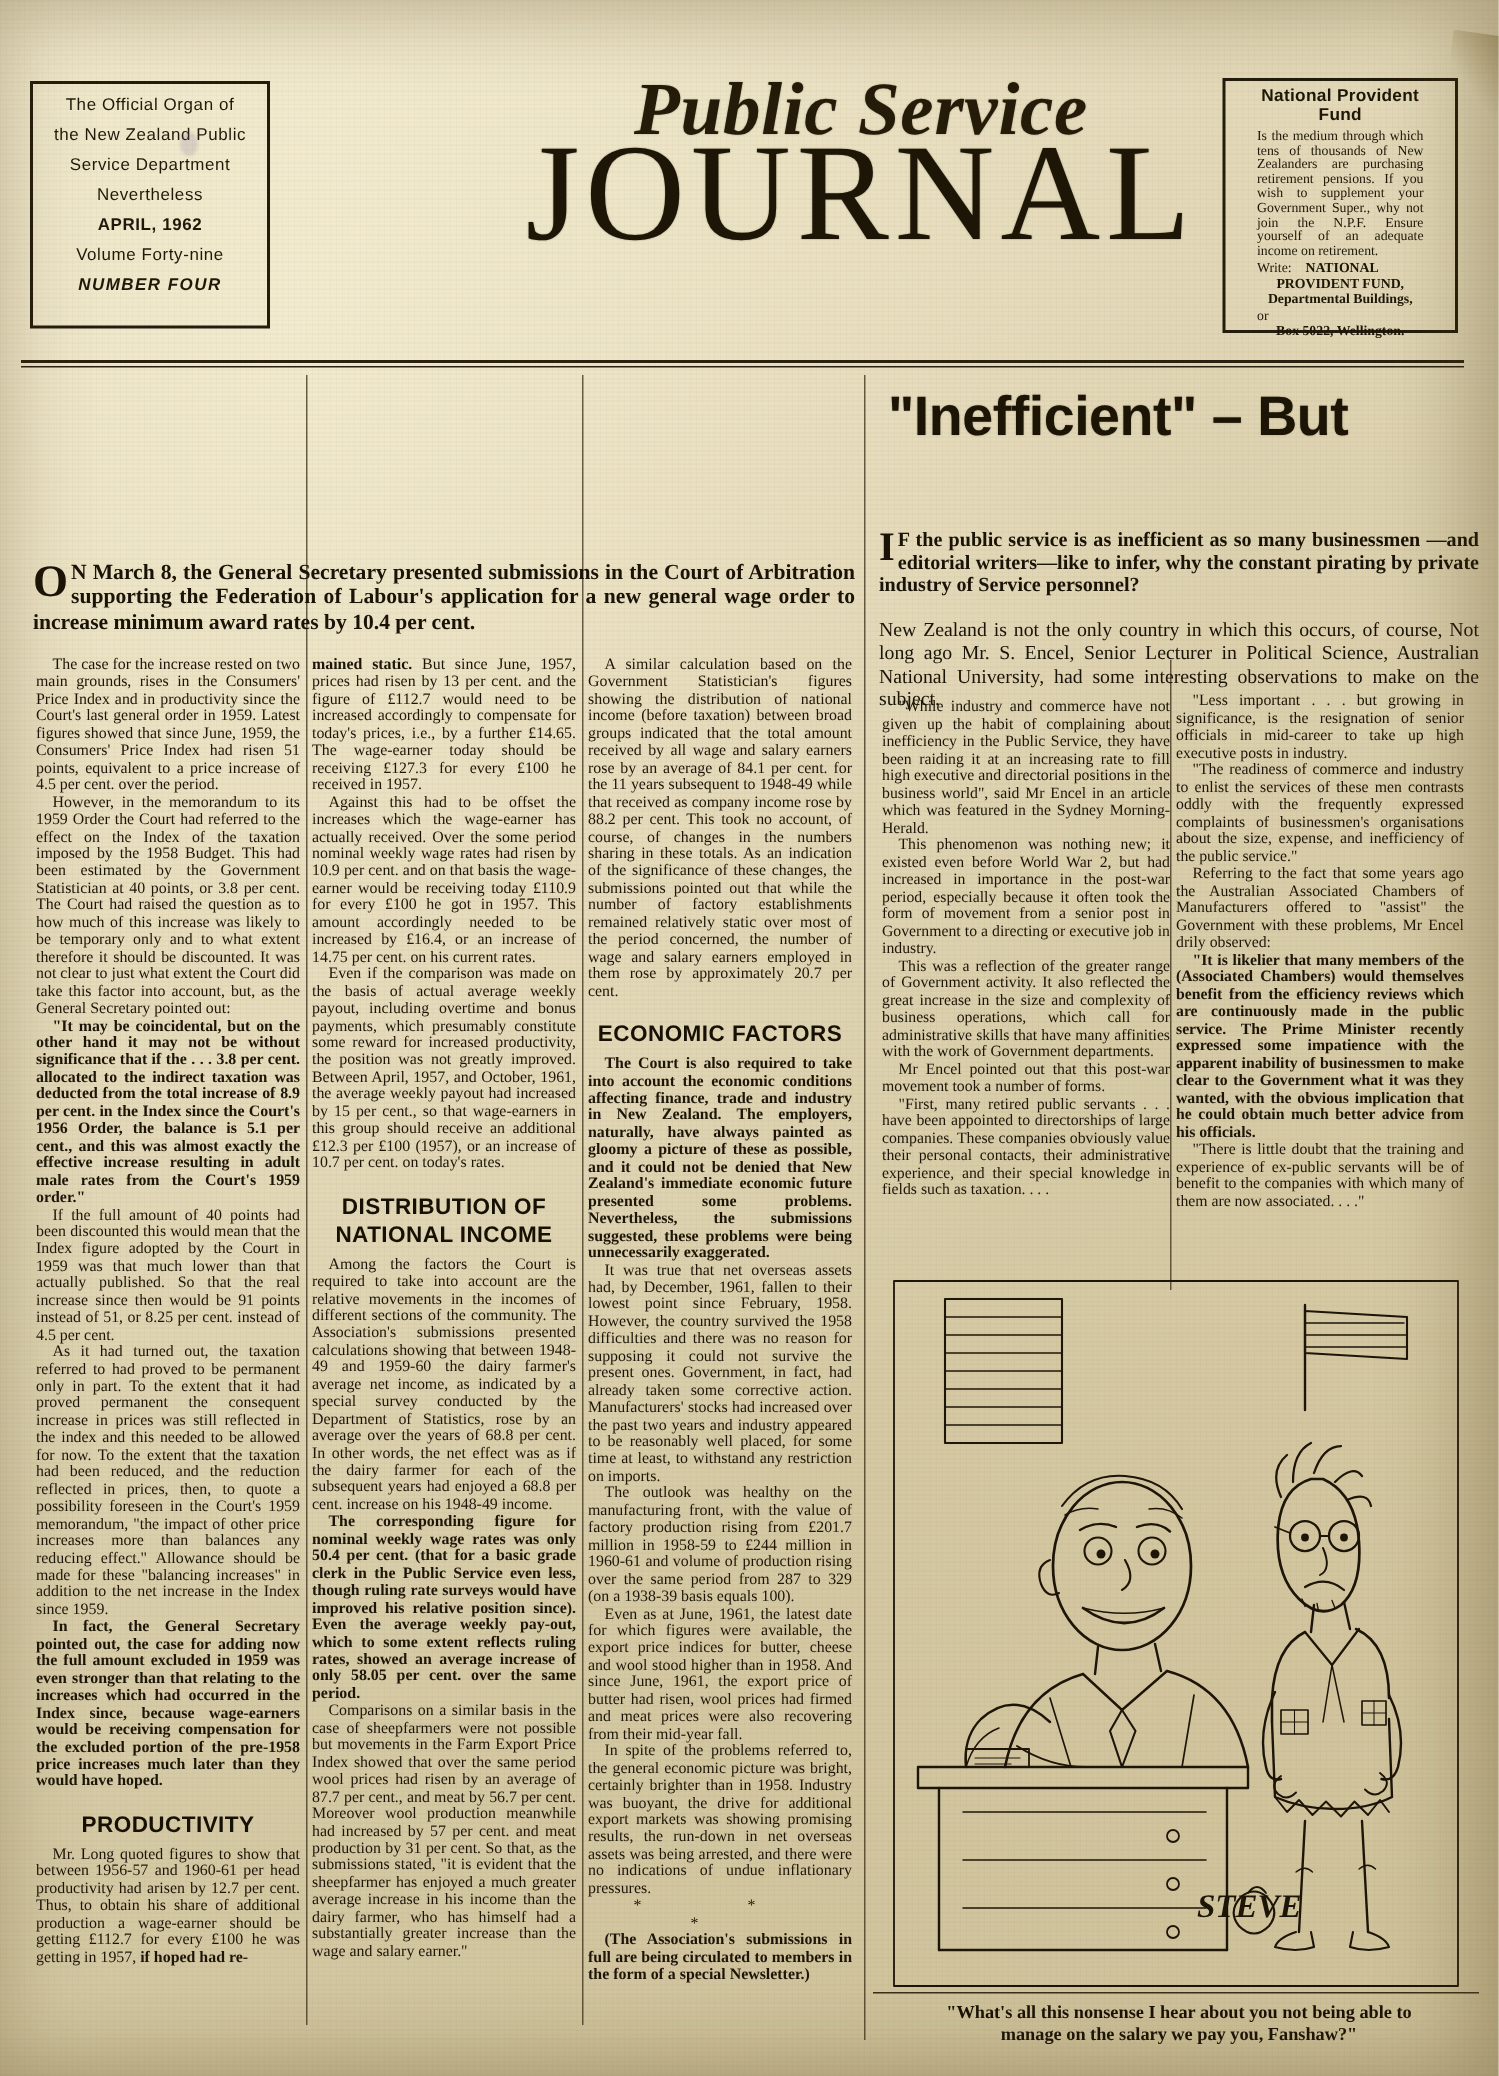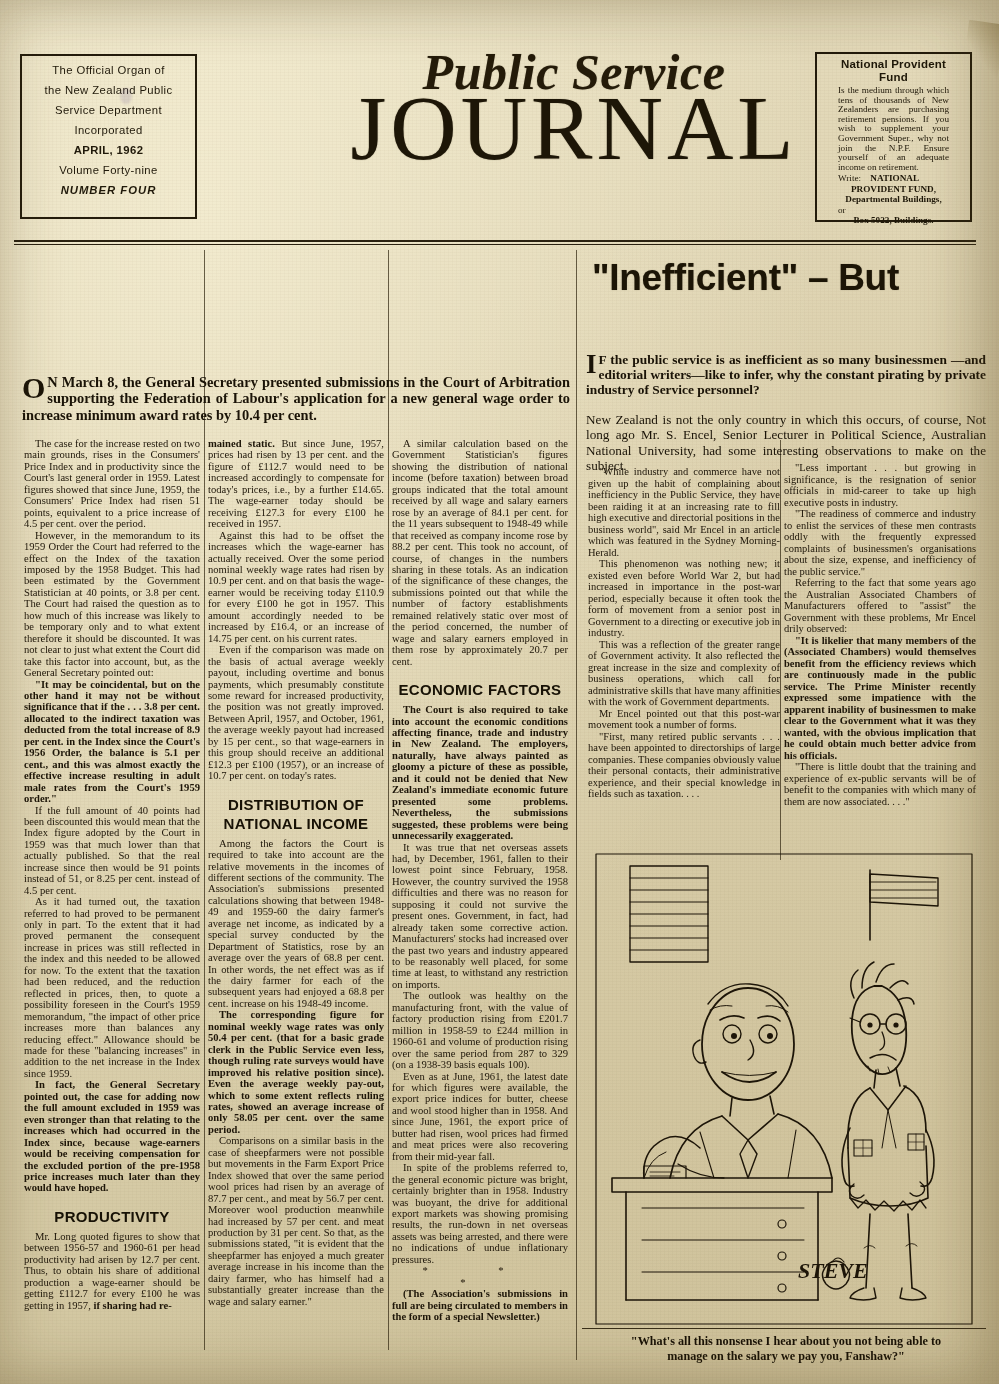--- a/index.html
+++ b/index.html
@@ -28,21 +28,21 @@
     position:absolute;inset:0;pointer-events:none;
     box-shadow:inset 0 0 60px rgba(90,70,30,.28), inset -30px 0 55px rgba(90,70,30,.18);
   }
   .content{position:absolute;inset:0;}
 
   
   .masthead{
     position:absolute;left:14px;top:48px;width:962px;height:190px;
   }
   .mh-box{
-    position:absolute;left:6px;top:6px;width:177px;height:165px;
+    position:absolute;left:6px;top:6px;width:160px;height:165px;
     border:2px solid #241c0c;
     padding:4px 3px 0 3px;box-sizing:border-box;
     text-align:center;
     font-family:"Liberation Sans", sans-serif;
     font-size:11.3px;line-height:20px;letter-spacing:.4px;
     color:#20190a;
   }
   .mh-box div:nth-child(5){font-weight:600;}
   .mh-box .num{font-style:italic;font-weight:600;letter-spacing:1px;}
   .mh-title{
@@ -158,42 +158,42 @@
 
 <div class="page">
   <div class="content">
 
     <div class="masthead">
 
       <div class="mh-box">
         <div>The Official Organ of</div>
         <div>the New Zealand Public</div>
         <div>Service Department</div>
-        <div>Incorporated</div>
+        <div>Nevertheless</div>
         <div>APRIL, 1962</div>
         <div>Volume Forty-nine</div>
         <div class="num">NUMBER FOUR</div>
       </div>
 
       <div class="mh-title">
         <div class="mh-public">Public Service</div>
         <div class="mh-journal">JOURNAL</div>
       </div>
 
       <div class="npf">
         <div class="npf-h">National Provident Fund</div>
         <div class="npf-b">Is the medium through which tens of thousands of New Zealanders are purchasing retirement pensions. If you wish to supplement your Government Super., why not join the N.P.F. Ensure yourself of an adequate income on retirement.</div>
         <div class="npf-w">
           <span>Write:</span>
           &nbsp;&nbsp;&nbsp;<b>NATIONAL</b>
         </div>
         <div class="npf-c">PROVIDENT FUND,</div>
         <div class="npf-c">Departmental Buildings,</div>
         <div class="npf-w">or</div>
-        <div class="npf-c">Box 5022, Buildings.</div>
+        <div class="npf-c">Box 5022, Wellington.</div>
       </div>
     </div>
 
     <div class="rule-top"></div>
     <div class="rule-top2"></div>
 
     <div class="vrule" style="left:204px;height:1100px;"></div>
     <div class="vrule" style="left:388px;height:1100px;"></div>
     <div class="vrule" style="left:576px;height:1110px;"></div>
     <div class="vrule" style="left:780px;top:440px;height:420px;"></div>
@@ -206,21 +206,21 @@
     </div>
 
     <div class="col c1">
       <p>The case for the increase rested on two main grounds, rises in the Consumers' Price Index and in productivity since the Court's last general order in 1959. Latest figures showed that since June, 1959, the Consumers' Price Index had risen 51 points, equivalent to a price increase of 4.5 per cent. over the period.</p>
       <p>However, in the memorandum to its 1959 Order the Court had referred to the effect on the Index of the taxation imposed by the 1958 Budget. This had been estimated by the Government Statistician at 40 points, or 3.8 per cent. The Court had raised the question as to how much of this increase was likely to be temporary only and to what extent therefore it should be discounted. It was not clear to just what extent the Court did take this factor into account, but, as the General Secretary pointed out:</p>
       <p><b>"It may be coincidental, but on the other hand it may not be without significance that if the . . . 3.8 per cent. allocated to the indirect taxation was deducted from the total increase of 8.9 per cent. in the Index since the Court's 1956 Order, the balance is 5.1 per cent., and this was almost exactly the effective increase resulting in adult male rates from the Court's 1959 order."</b></p>
       <p>If the full amount of 40 points had been discounted this would mean that the Index figure adopted by the Court in 1959 was that much lower than that actually published. So that the real increase since then would be 91 points instead of 51, or 8.25 per cent. instead of 4.5 per cent.</p>
       <p>As it had turned out, the taxation referred to had proved to be permanent only in part. To the extent that it had proved permanent the consequent increase in prices was still reflected in the index and this needed to be allowed for now. To the extent that the taxation had been reduced, and the reduction reflected in prices, then, to quote a possibility foreseen in the Court's 1959 memorandum, "the impact of other price increases more than balances any reducing effect." Allowance should be made for these "balancing increases" in addition to the net increase in the Index since 1959.</p>
       <p><b>In fact, the General Secretary pointed out, the case for adding now the full amount excluded in 1959 was even stronger than that relating to the increases which had occurred in the Index since, because wage-earners would be receiving compensation for the excluded portion of the pre-1958 price increases much later than they would have hoped.</b></p>
       <p class="sub">PRODUCTIVITY</p>
-      <p><span>Mr. Long quoted figures to show that between 1956-57 and 1960-61 per head productivity had arisen by 12.7 per cent. Thus, to obtain his share of additional production a wage-earner should be getting £112.7 for every £100 he was getting in 1957,</span> <b>if sharing had re-</b></p>
+      <p><span>Mr. Long quoted figures to show that between 1956-57 and 1960-61 per head productivity had arisen by 12.7 per cent. Thus, to obtain his share of additional production a wage-earner should be getting £112.7 for every £100 he was getting in 1957,</span> <b>if hoped had re-</b></p>
     </div>
 
     <div class="col c2">
       <p class="noind"><b>mained static.</b><span> But since June, 1957, prices had risen by 13 per cent. and the figure of £112.7 would need to be increased accordingly to compensate for today's prices, i.e., by a further £14.65. The wage-earner today should be receiving £127.3 for every £100 he received in 1957.</span></p>
       <p>Against this had to be offset the increases which the wage-earner has actually received. Over the some period nominal weekly wage rates had risen by 10.9 per cent. and on that basis the wage-earner would be receiving today £110.9 for every £100 he got in 1957. This amount accordingly needed to be increased by £16.4, or an increase of 14.75 per cent. on his current rates.</p>
       <p>Even if the comparison was made on the basis of actual average weekly payout, including overtime and bonus payments, which presumably constitute some reward for increased productivity, the position was not greatly improved. Between April, 1957, and October, 1961, the average weekly payout had increased by 15 per cent., so that wage-earners in this group should receive an additional £12.3 per £100 (1957), or an increase of 10.7 per cent. on today's rates.</p>
       <p class="sub" style="margin-bottom:0;">DISTRIBUTION OF</p>
       <p class="sub" style="margin-top:0;">NATIONAL INCOME</p>
       <p>Among the factors the Court is required to take into account are the relative movements in the incomes of different sections of the community. The Association's submissions presented calculations showing that between 1948-49 and 1959-60 the dairy farmer's average net income, as indicated by a special survey conducted by the Department of Statistics, rose by an average over the years of 68.8 per cent. In other words, the net effect was as if the dairy farmer for each of the subsequent years had enjoyed a 68.8 per cent. increase on his 1948-49 income.</p>
       <p><b>The corresponding figure for nominal weekly wage rates was only 50.4 per cent. (that for a basic grade clerk in the Public Service even less, though ruling rate surveys would have improved his relative position since). Even the average weekly pay-out, which to some extent reflects ruling rates, showed an average increase of only 58.05 per cent. over the same period.</b></p>

